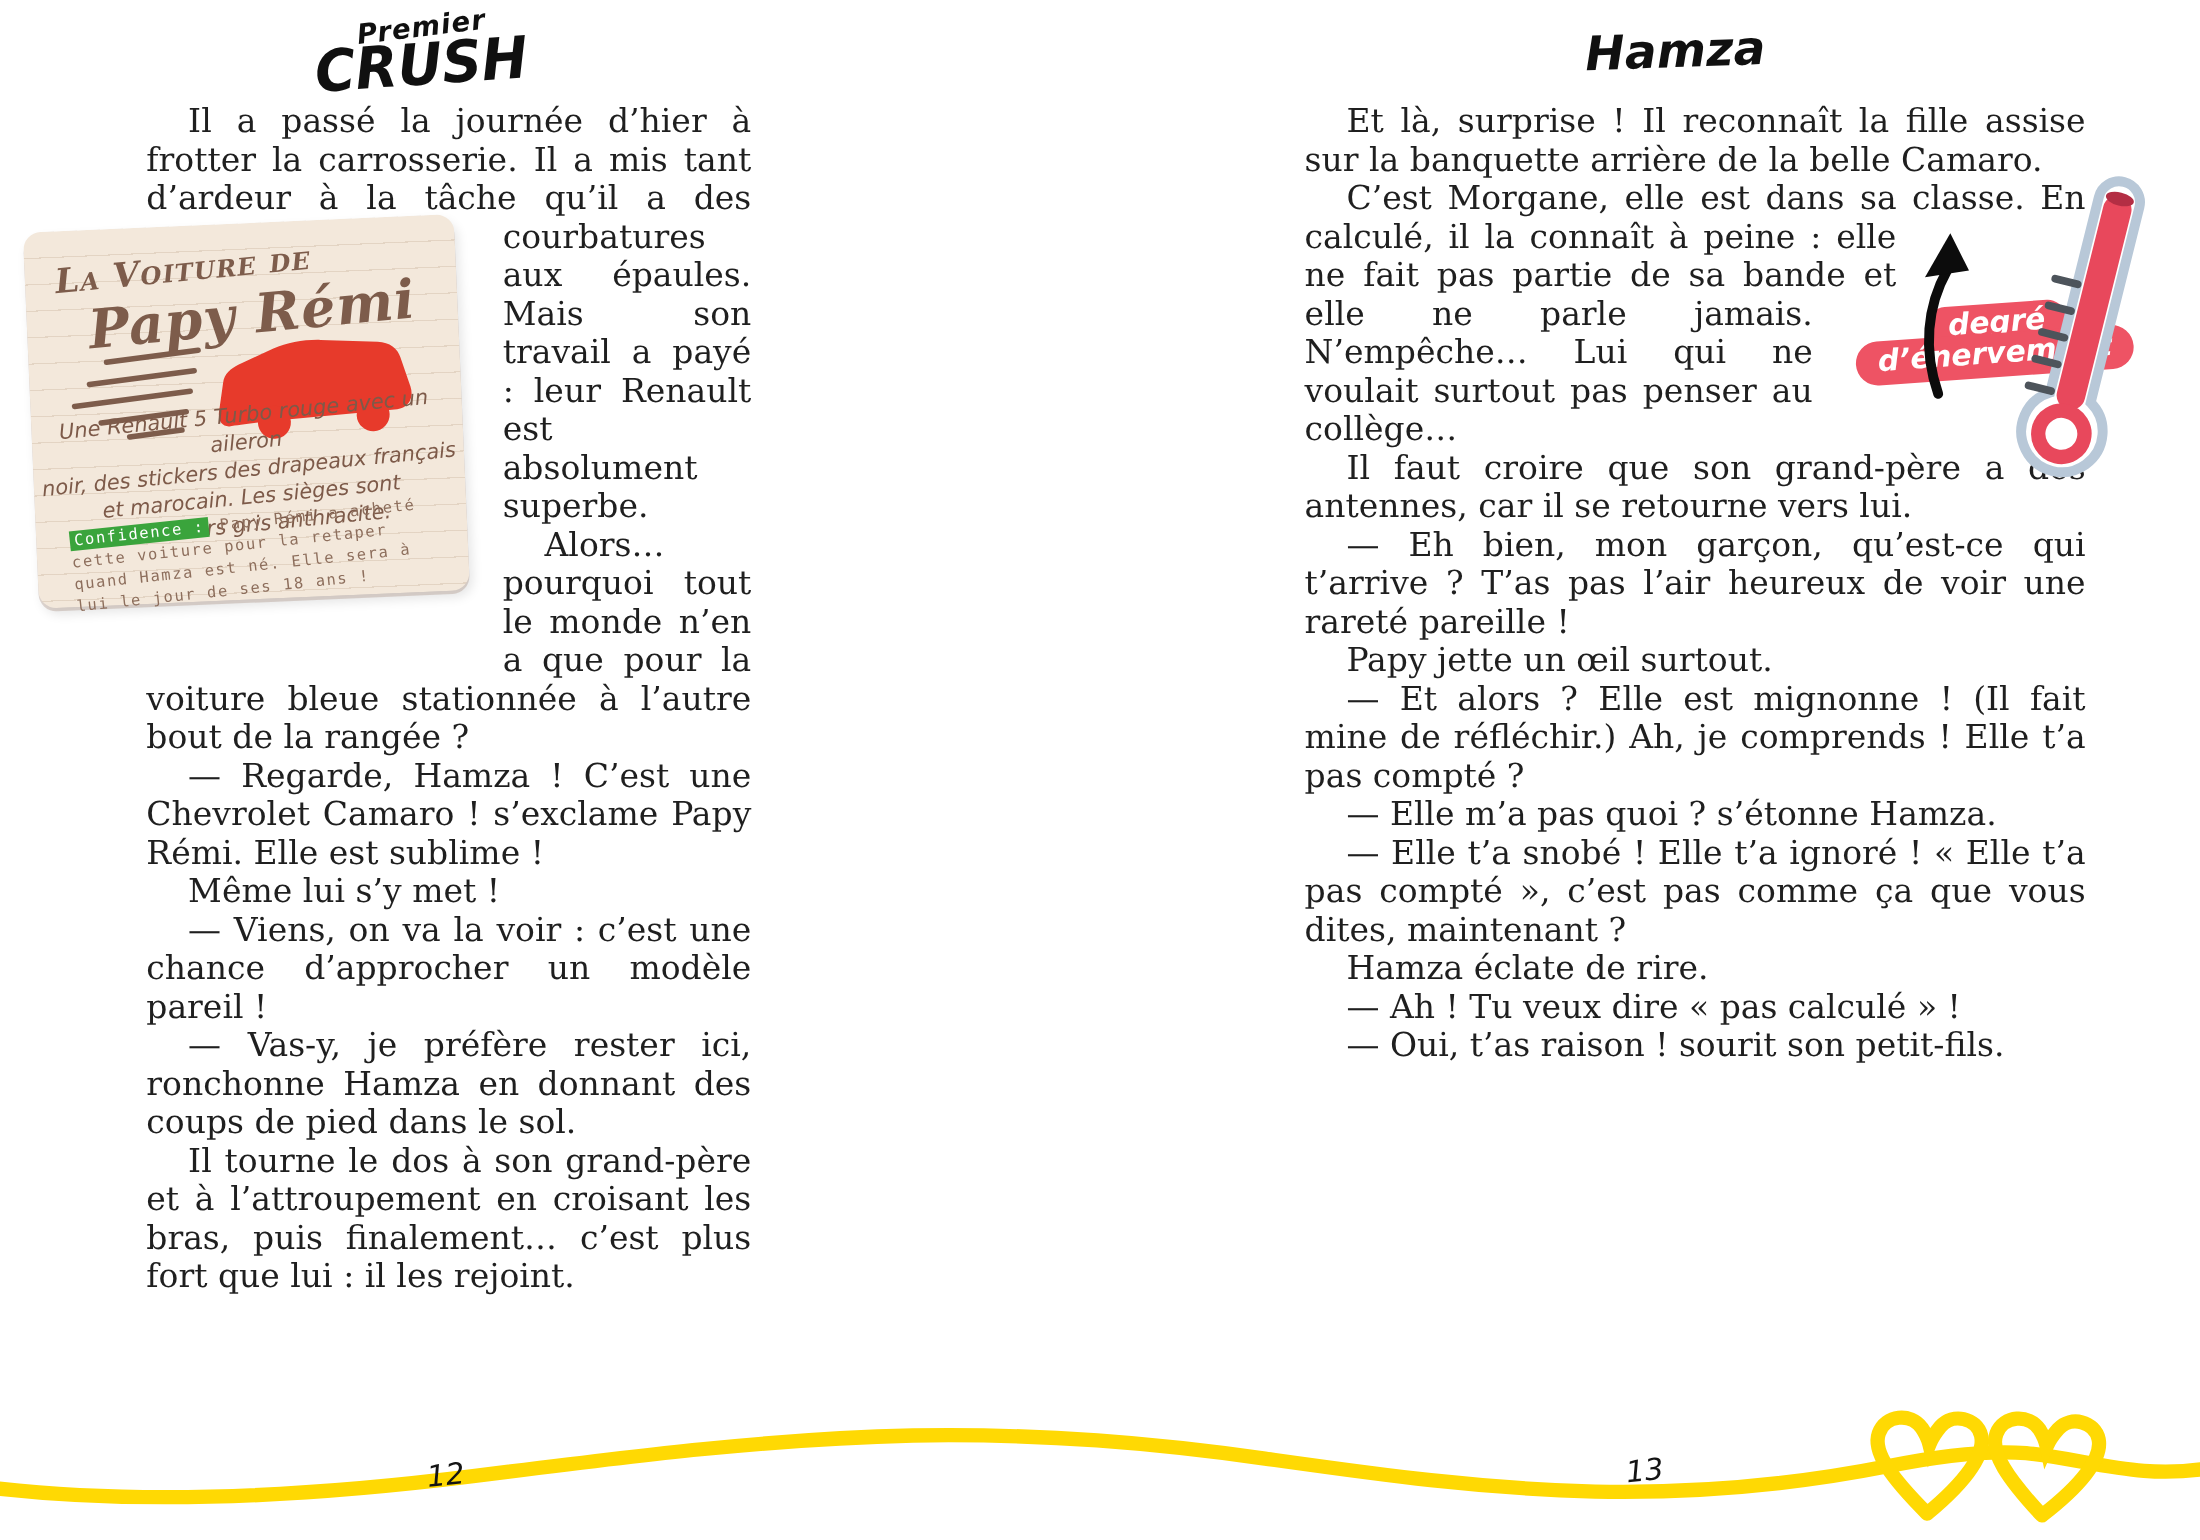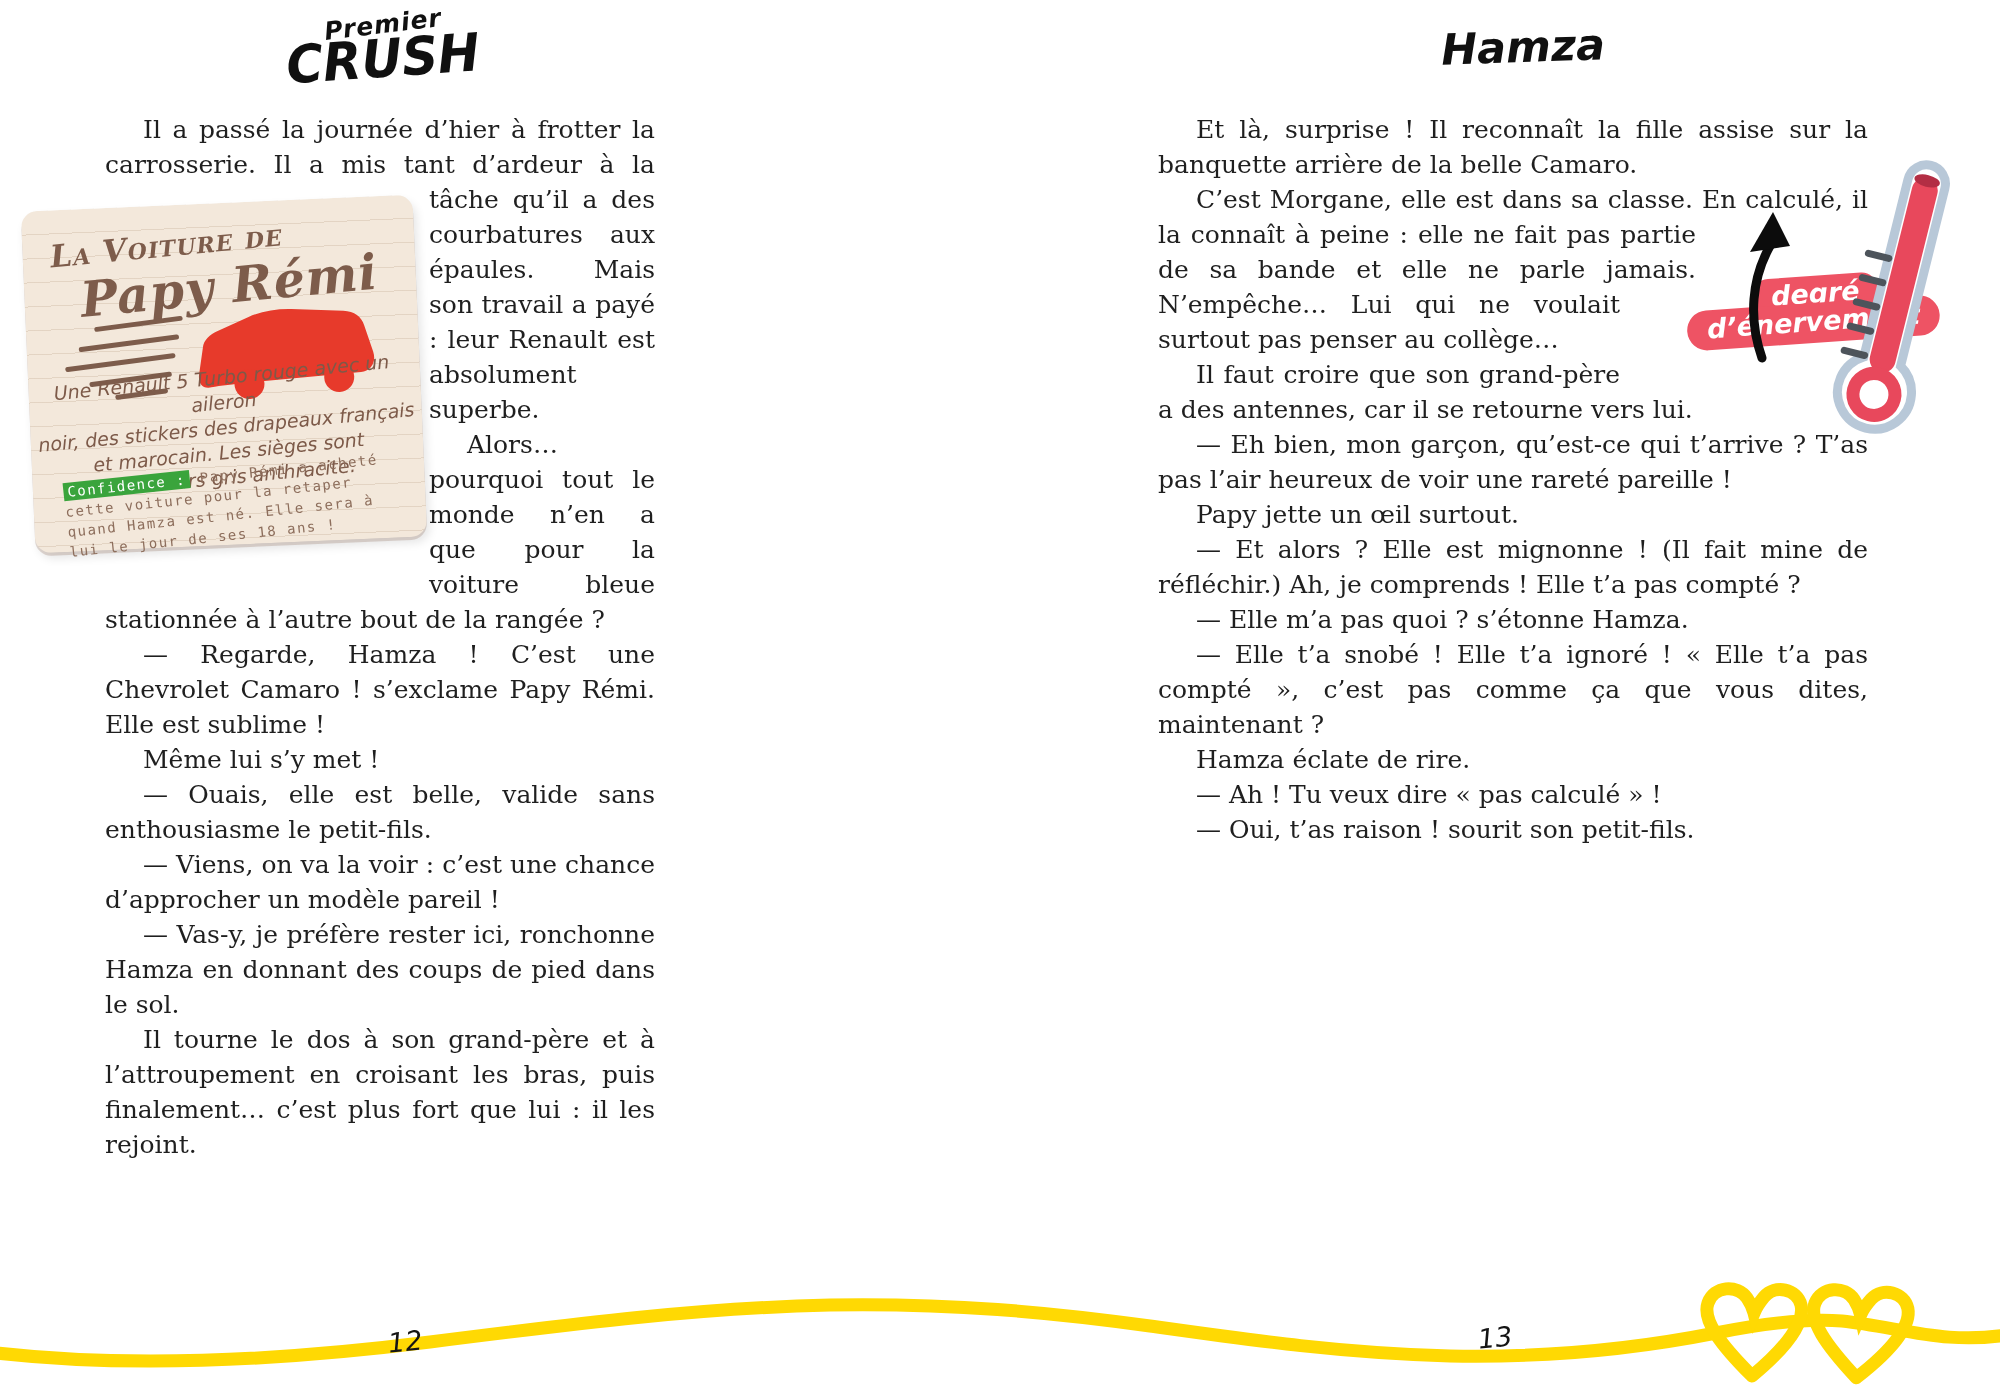--- a/index.html
+++ b/index.html
@@ -11,21 +11,21 @@
         font-family:"DejaVu Sans","Liberation Sans",sans-serif;color:#101010;}
   .logo-top{display:block;font-size:25px;font-weight:bold;font-style:italic;
             transform:rotate(-7deg);letter-spacing:1px;}
   .logo-main{display:block;margin-top:-9px;font-size:50px;font-weight:bold;font-style:italic;
              transform:rotate(-4deg) scaleY(1.05);letter-spacing:0px;}
   .chapter-title{position:absolute;left:1418px;top:22px;width:210px;text-align:center;z-index:3;
         font-family:"DejaVu Sans","Liberation Sans",sans-serif;font-size:43px;font-weight:bold;
         font-style:italic;transform:rotate(-2deg);color:#101010;}
 
   
-  .col{position:absolute;top:112px;font-size:25px;line-height:35px;text-align:justify;z-index:2;}
+  .col{position:absolute;top:93px;font-size:30px;line-height:35px;text-align:justify;z-index:2;margin-left:28px;}
   .col-left{left:105px;width:550px;}
   .col-right{left:1158px;width:710px;}
   .col p{margin:0;text-indent:38px;}
   .spacer-card{float:left;width:324px;height:392px;}
   .spacer-thermo-a{float:right;clear:right;width:172px;height:72px;}
   .spacer-thermo-b{float:right;clear:right;width:248px;height:72px;}
 
   
   .note-card{position:absolute;left:28px;top:203px;width:392px;height:342px;z-index:4;
      background:#f3e8db;border-radius:16px;transform:rotate(-2.5deg);
@@ -86,21 +86,20 @@
 
   <div class="col col-left">
     <p>
       <span>Il a passé la journée d’hier à frotter la carrosserie. Il a mis tant d’ardeur à la tâche qu’il a</span>
       <span class="spacer-card"></span>
       <span>des courbatures aux épaules. Mais son travail a payé : leur Renault est absolument superbe.</span>
     </p>
     <p>Alors… pourquoi tout le monde n’en a que pour la voiture bleue stationnée à l’autre bout de la rangée ?</p>
     <p>— Regarde, Hamza ! C’est une Chevrolet Camaro ! s’exclame Papy Rémi. Elle est sublime !</p>
     <p>Même lui s’y met !</p>
-    <p>— Ouais, elle est belle, valide sans enthousiasme le petit-fils.</p>
     <p>— Viens, on va la voir : c’est une chance d’approcher un modèle pareil !</p>
     <p>— Vas-y, je préfère rester ici, ronchonne Hamza en donnant des coups de pied dans le sol.</p>
     <p>Il tourne le dos à son grand-père et à l’attroupement en croisant les bras, puis finalement… c’est plus fort que lui : il les rejoint.</p>
   </div>
 
   <div class="note-card">
     <div class="card-title1">La Voiture de</div>
     <div class="card-title2">Papy Rémi</div>
     <svg class="card-art" viewBox="0 0 350 120">
       <g transform="rotate(-5 100 70)" stroke="#7d5c4b" stroke-width="5" stroke-linecap="round">

